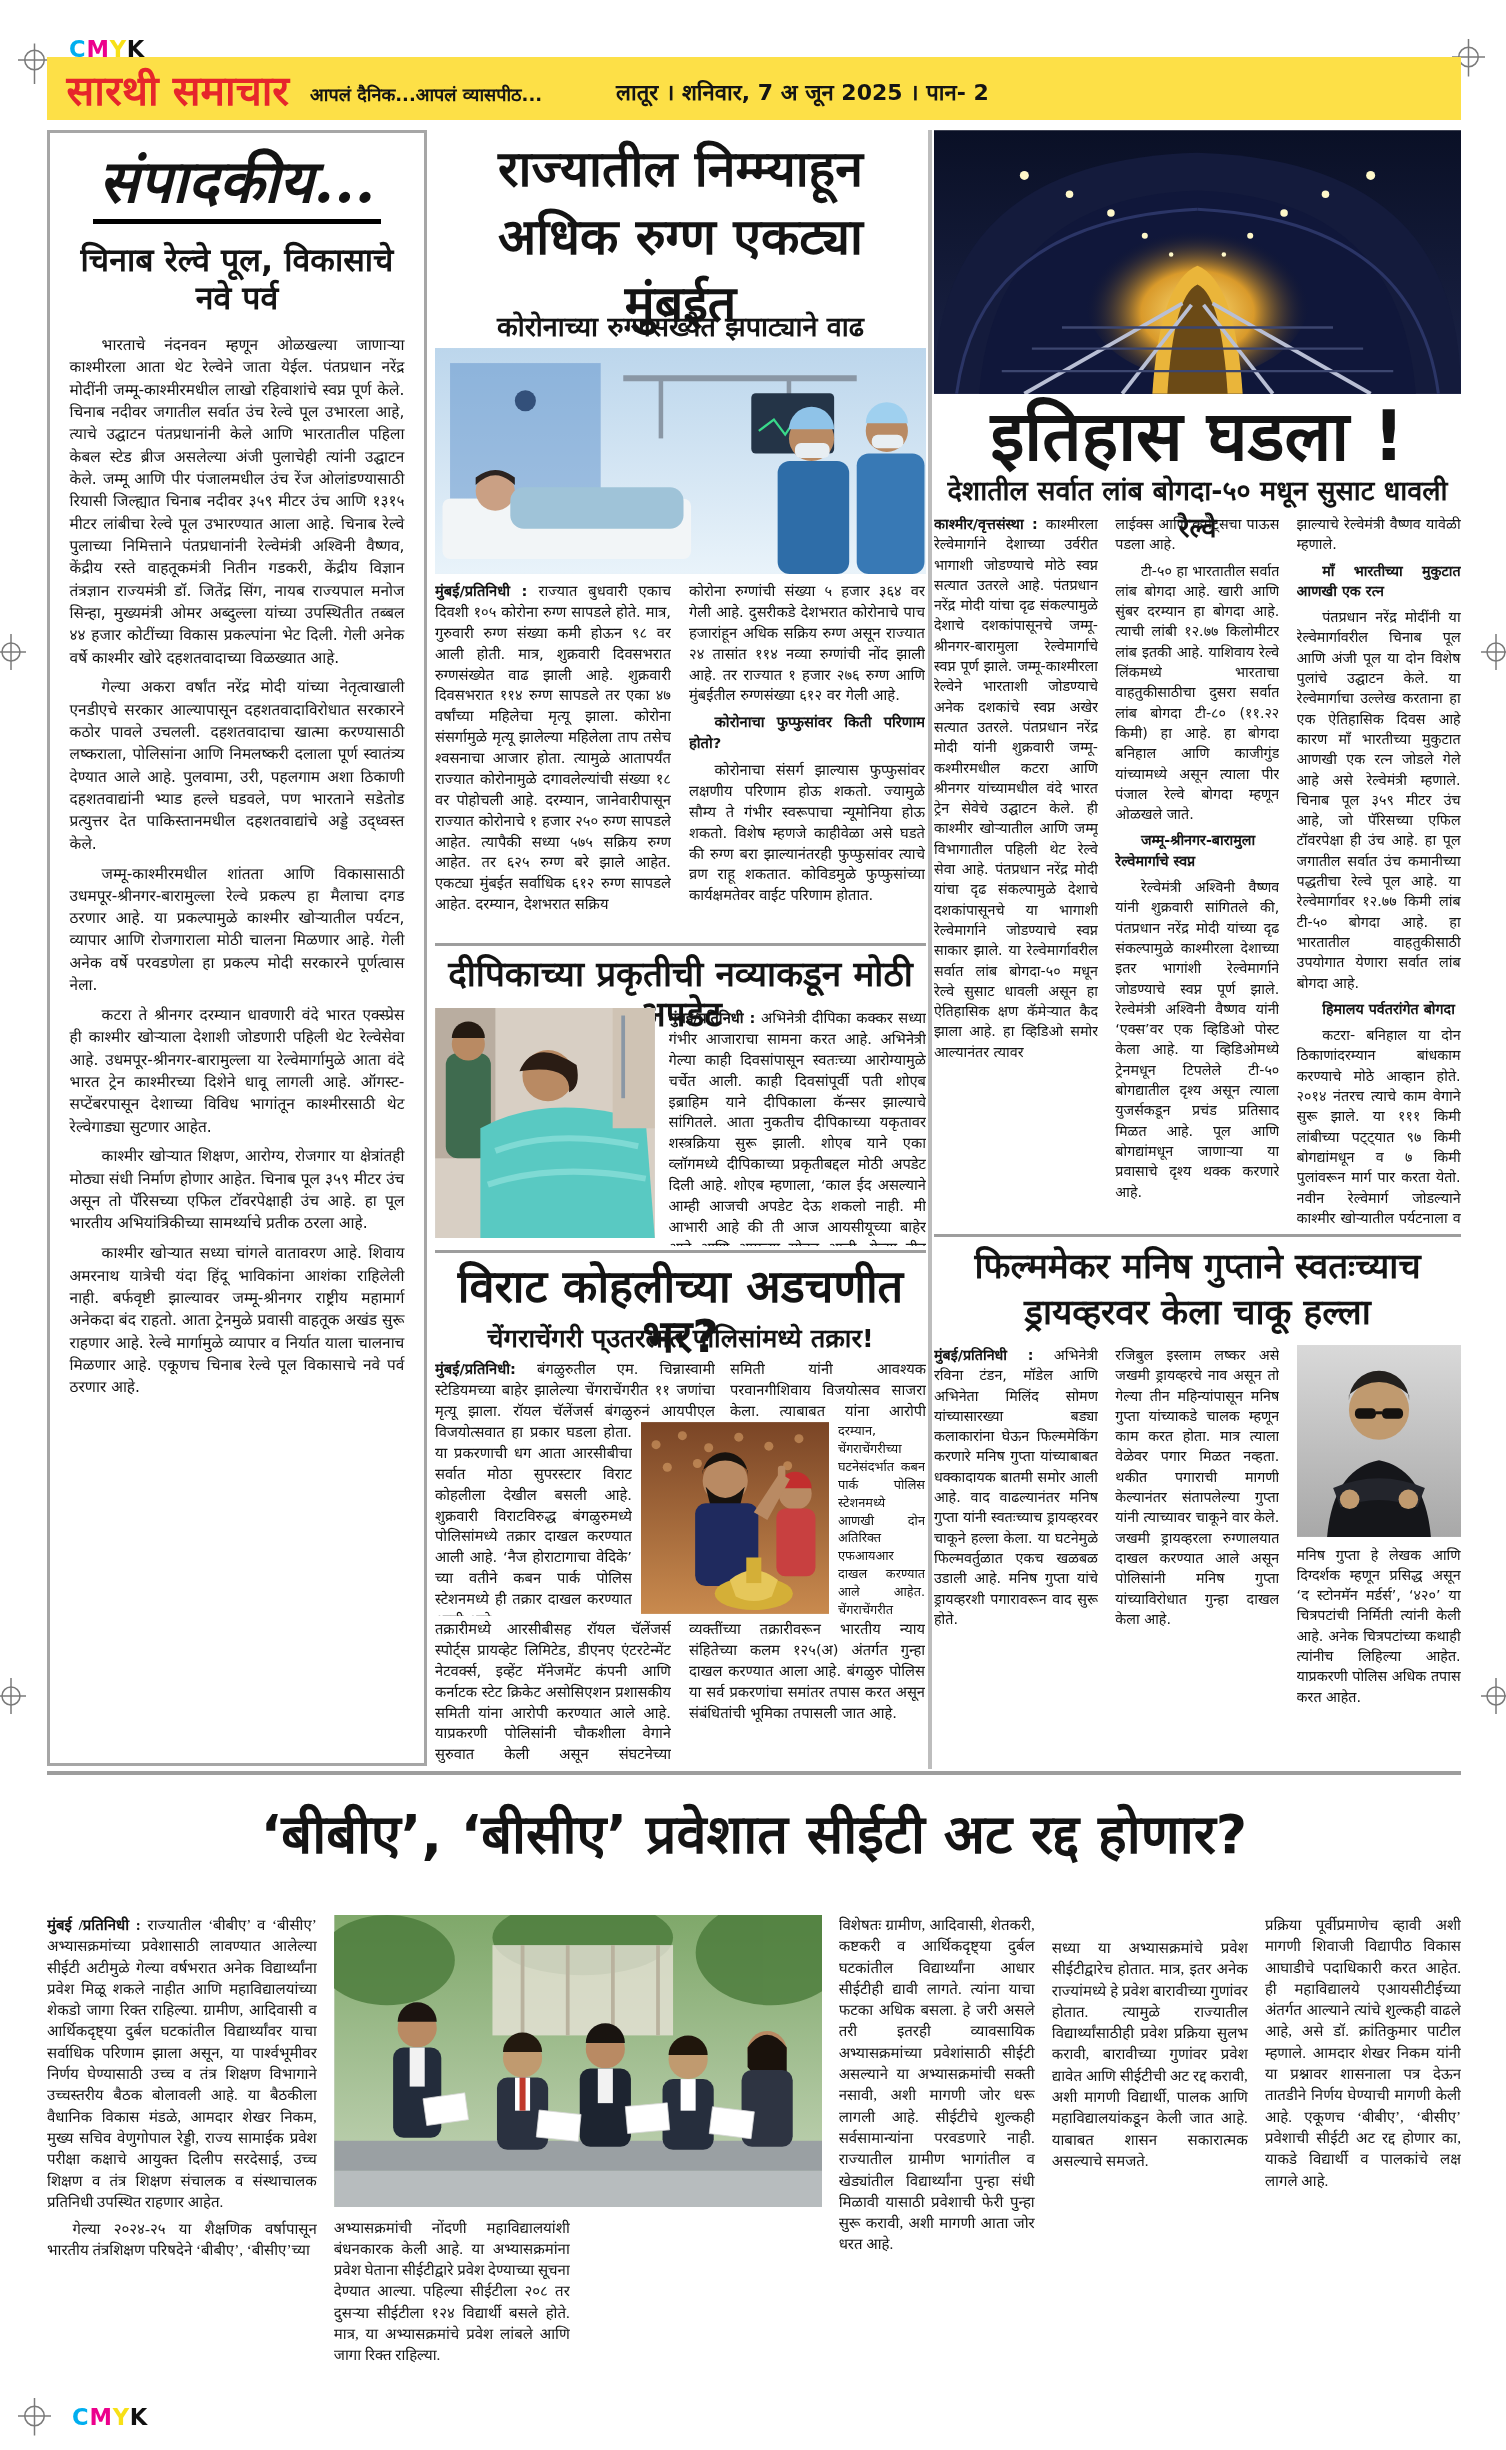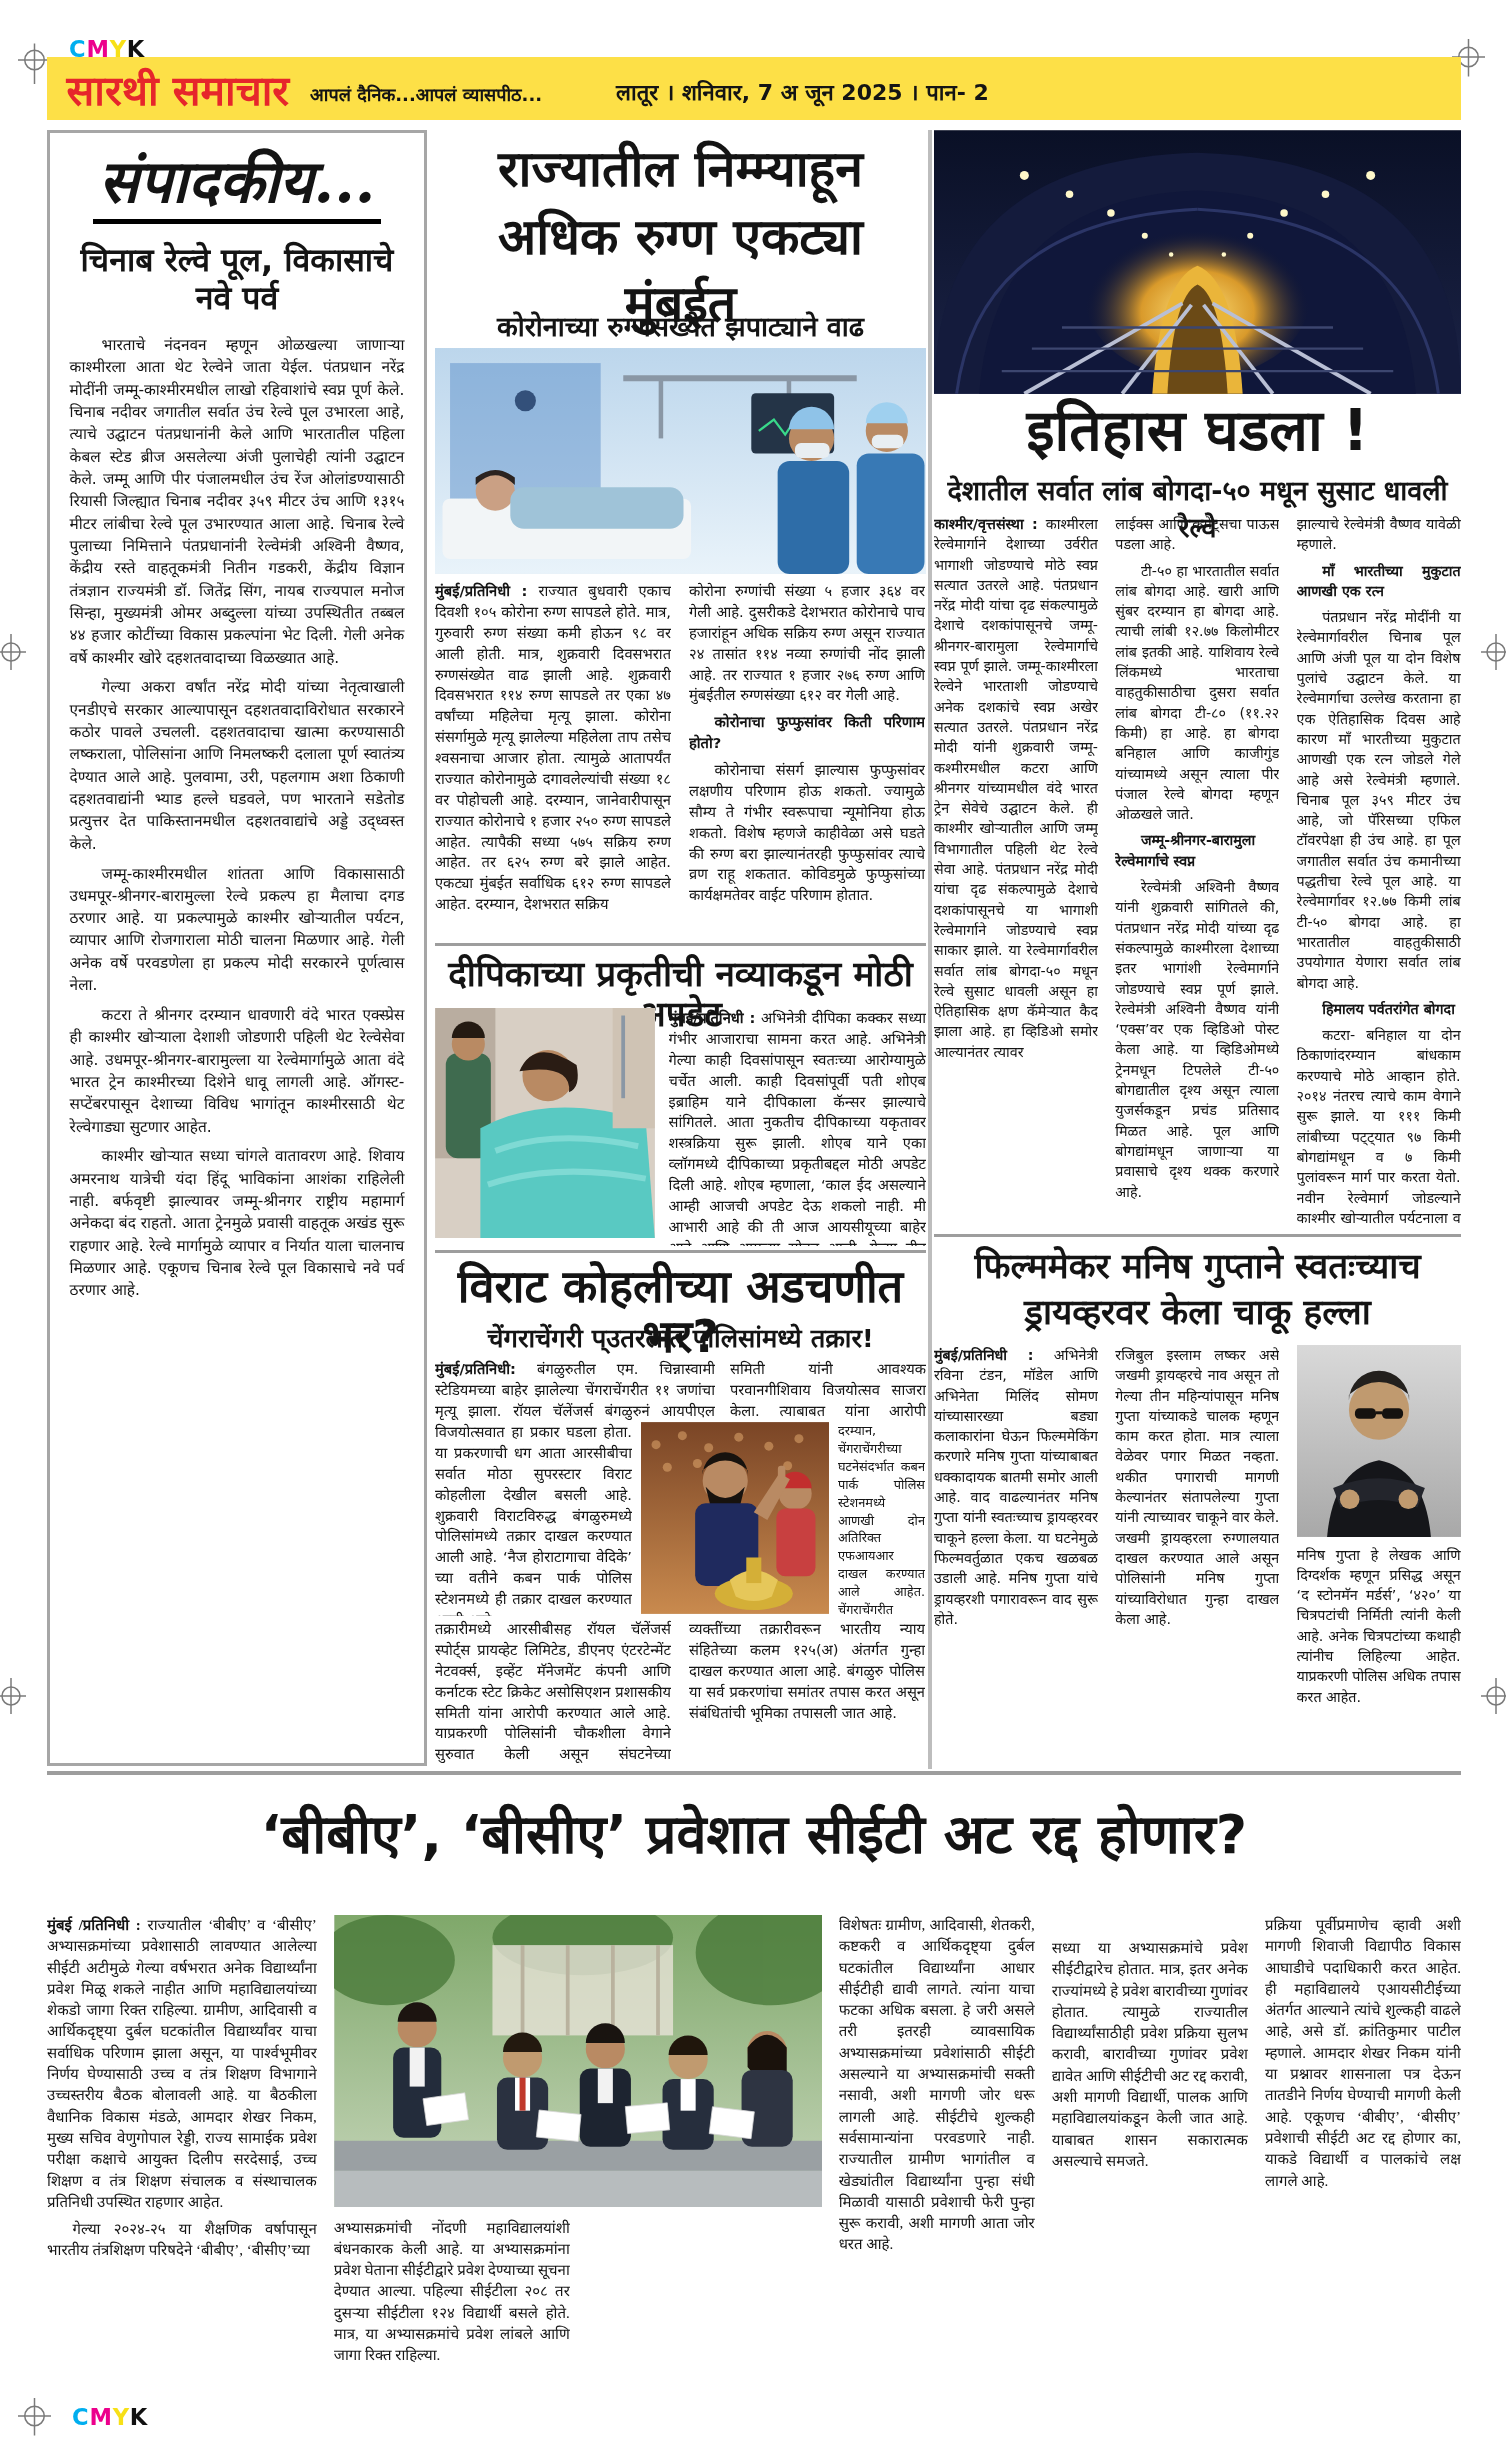--- a/index.html
+++ b/index.html
@@ -109,20 +109,21 @@
   <div class="mh-date">लातूर । शनिवार, 7 अ जून 2025 । पान- 2</div>
 </div>
 
 <div class="abs edbox" style="left:47px; top:130px; width:380px; height:1636px;">
   <div class="ed-kicker">संपादकीय...</div>
   <div class="ed-title">चिनाब रेल्वे पूल, विकासाचे नवे पर्व</div>
   <p class="ed-p">भारताचे नंदनवन म्हणून ओळखल्या जाणाऱ्या काश्मीरला आता थेट रेल्वेने जाता येईल. पंतप्रधान नरेंद्र मोदींनी जम्मू-काश्मीरमधील लाखो रहिवाशांचे स्वप्न पूर्ण केले. चिनाब नदीवर जगातील सर्वात उंच रेल्वे पूल उभारला आहे, त्याचे उद्घाटन पंतप्रधानांनी केले आणि भारतातील पहिला केबल स्टेड ब्रीज असलेल्या अंजी पुलाचेही त्यांनी उद्घाटन केले. जम्मू आणि पीर पंजालमधील उंच रेंज ओलांडण्यासाठी रियासी जिल्ह्यात चिनाब नदीवर ३५९ मीटर उंच आणि १३१५ मीटर लांबीचा रेल्वे पूल उभारण्यात आला आहे. चिनाब रेल्वे पुलाच्या निमित्ताने पंतप्रधानांनी रेल्वेमंत्री अश्विनी वैष्णव, केंद्रीय रस्ते वाहतूकमंत्री नितीन गडकरी, केंद्रीय विज्ञान तंत्रज्ञान राज्यमंत्री डॉ. जितेंद्र सिंग, नायब राज्यपाल मनोज सिन्हा, मुख्यमंत्री ओमर अब्दुल्ला यांच्या उपस्थितीत तब्बल ४४ हजार कोटींच्या विकास प्रकल्पांना भेट दिली. गेली अनेक वर्षे काश्मीर खोरे दहशतवादाच्या विळख्यात आहे.</p>
   <p class="ed-p">गेल्या अकरा वर्षांत नरेंद्र मोदी यांच्या नेतृत्वाखाली एनडीएचे सरकार आल्यापासून दहशतवादाविरोधात सरकारने कठोर पावले उचलली. दहशतवादाचा खात्मा करण्यासाठी लष्कराला, पोलिसांना आणि निमलष्करी दलाला पूर्ण स्वातंत्र्य देण्यात आले आहे. पुलवामा, उरी, पहलगाम अशा ठिकाणी दहशतवाद्यांनी भ्याड हल्ले घडवले, पण भारताने सडेतोड प्रत्युत्तर देत पाकिस्तानमधील दहशतवाद्यांचे अड्डे उद्ध्वस्त केले.</p>
   <p class="ed-p">जम्मू-काश्मीरमधील शांतता आणि विकासासाठी उधमपूर-श्रीनगर-बारामुल्ला रेल्वे प्रकल्प हा मैलाचा दगड ठरणार आहे. या प्रकल्पामुळे काश्मीर खोऱ्यातील पर्यटन, व्यापार आणि रोजगाराला मोठी चालना मिळणार आहे. गेली अनेक वर्षे परवडणेला हा प्रकल्प मोदी सरकारने पूर्णत्वास नेला.</p>
   <p class="ed-p">कटरा ते श्रीनगर दरम्यान धावणारी वंदे भारत एक्स्प्रेस ही काश्मीर खोऱ्याला देशाशी जोडणारी पहिली थेट रेल्वेसेवा आहे. उधमपूर-श्रीनगर-बारामुल्ला या रेल्वेमार्गामुळे आता वंदे भारत ट्रेन काश्मीरच्या दिशेने धावू लागली आहे. ऑगस्ट-सप्टेंबरपासून देशाच्या विविध भागांतून काश्मीरसाठी थेट रेल्वेगाड्या सुटणार आहेत.</p>
+  <p class="ed-p">काश्मीर खोऱ्यात शिक्षण, आरोग्य, रोजगार या क्षेत्रांतही मोठ्या संधी निर्माण होणार आहेत. चिनाब पूल ३५९ मीटर उंच असून तो पॅरिसच्या एफिल टॉवरपेक्षाही उंच आहे. हा पूल भारतीय अभियांत्रिकीच्या सामर्थ्याचे प्रतीक ठरला आहे.</p>
   <p class="ed-p">काश्मीर खोऱ्यात सध्या चांगले वातावरण आहे. शिवाय अमरनाथ यात्रेची यंदा हिंदू भाविकांना आशंका राहिलेली नाही. बर्फवृष्टी झाल्यावर जम्मू-श्रीनगर राष्ट्रीय महामार्ग अनेकदा बंद राहतो. आता ट्रेनमुळे प्रवासी वाहतूक अखंड सुरू राहणार आहे. रेल्वे मार्गामुळे व्यापार व निर्यात याला चालनाच मिळणार आहे. एकूणच चिनाब रेल्वे पूल विकासाचे नवे पर्व ठरणार आहे.</p>
 </div>
 
 <div class="abs vrule" style="left:928px; top:130px; width:3.8px; height:1639px;"></div>
 
 <div class="abs hl" style="left:435px; top:136px; width:491px; height:167px; font-size:50px; line-height:1.35;">राज्यातील निम्म्याहून अधिक रुग्ण एकट्या मुंबईत</div>
 <div class="abs subhd-center" style="left:435px; top:307px; width:491px; font-size:27px;">कोरोनाच्या रुग्णसंख्येत झपाट्याने वाढ</div>
 
 <div class="abs photo-frame" style="left:435px; top:348px; width:491px; height:226px;">
   <svg viewBox="0 0 652 300">
@@ -300,21 +301,21 @@
         <line x1="450" y1="350" x2="358" y2="232"></line>
       </g>
     <g stroke="#3c466f" stroke-width="3">
         <line x1="90" y1="320" x2="610" y2="320"></line>
         <line x1="130" y1="290" x2="570" y2="290"></line>
         <line x1="170" y1="262" x2="530" y2="262"></line>
       </g>
   </svg>
 </div>
 
-<div class="abs hl" style="left:934px; top:399px; width:527px; font-size:57px; line-height:1.1;">इतिहास घडला !</div>
+<div class="abs hl" style="left:934px; top:399px; width:527px; font-size:69px; line-height:1.1;">इतिहास घडला !</div>
 <div class="abs subhd-center" style="left:934px; top:471px; width:527px; font-size:27px;">देशातील सर्वात लांब बोगदा-५० मधून सुसाट धावली रेल्वे</div>
 
 <div class="abs colflex body-text" style="left:934px; top:514px; width:527px; height:714px; gap:17.3px; font-size:14.3px;">
   <div style="width:164px;">
     <p class="nohang"><b class="byline">काश्मीर/वृत्तसंस्था :</b> <span>काश्मीरला रेल्वेमार्गाने देशाच्या उर्वरीत भागाशी जोडण्याचे मोठे स्वप्न सत्यात उतरले आहे. पंतप्रधान नरेंद्र मोदी यांचा दृढ संकल्पामुळे देशाचे दशकांपासूनचे जम्मू-श्रीनगर-बारामुला रेल्वेमार्गाचे स्वप्न पूर्ण झाले. जम्मू-काश्मीरला रेल्वेने भारताशी जोडण्याचे अनेक दशकांचे स्वप्न अखेर सत्यात उतरले. पंतप्रधान नरेंद्र मोदी यांनी शुक्रवारी जम्मू-कश्मीरमधील कटरा आणि श्रीनगर यांच्यामधील वंदे भारत ट्रेन सेवेचे उद्घाटन केले. ही काश्मीर खोऱ्यातील आणि जम्मू विभागातील पहिली थेट रेल्वे सेवा आहे. पंतप्रधान नरेंद्र मोदी यांचा दृढ संकल्पामुळे देशाचे दशकांपासूनचे या भागाशी रेल्वेमार्गाने जोडण्याचे स्वप्न साकार झाले. या रेल्वेमार्गावरील सर्वात लांब बोगदा-५० मधून रेल्वे सुसाट धावली असून हा ऐतिहासिक क्षण कॅमेऱ्यात कैद झाला आहे. हा व्हिडिओ समोर आल्यानंतर त्यावर</span></p>
   </div>
   <div style="width:164px;">
     <p class="nohang">लाईक्स आणि कमेंट्सचा पाऊस पडला आहे.</p>
     <p>टी-५० हा भारतातील सर्वात लांब बोगदा आहे. खारी आणि सुंबर दरम्यान हा बोगदा आहे. त्याची लांबी १२.७७ किलोमीटर लांब इतकी आहे. याशिवाय रेल्वे लिंकमध्ये भारताचा वाहतुकीसाठीचा दुसरा सर्वात लांब बोगदा टी-८० (११.२२ किमी) हा आहे. हा बोगदा बनिहाल आणि काजीगुंड यांच्यामध्ये असून त्याला पीर पंजाल रेल्वे बोगदा म्हणून ओळखले जाते.</p>
     <p class="inline-subhd">जम्मू-श्रीनगर-बारामुला रेल्वेमार्गाचे स्वप्न</p>

